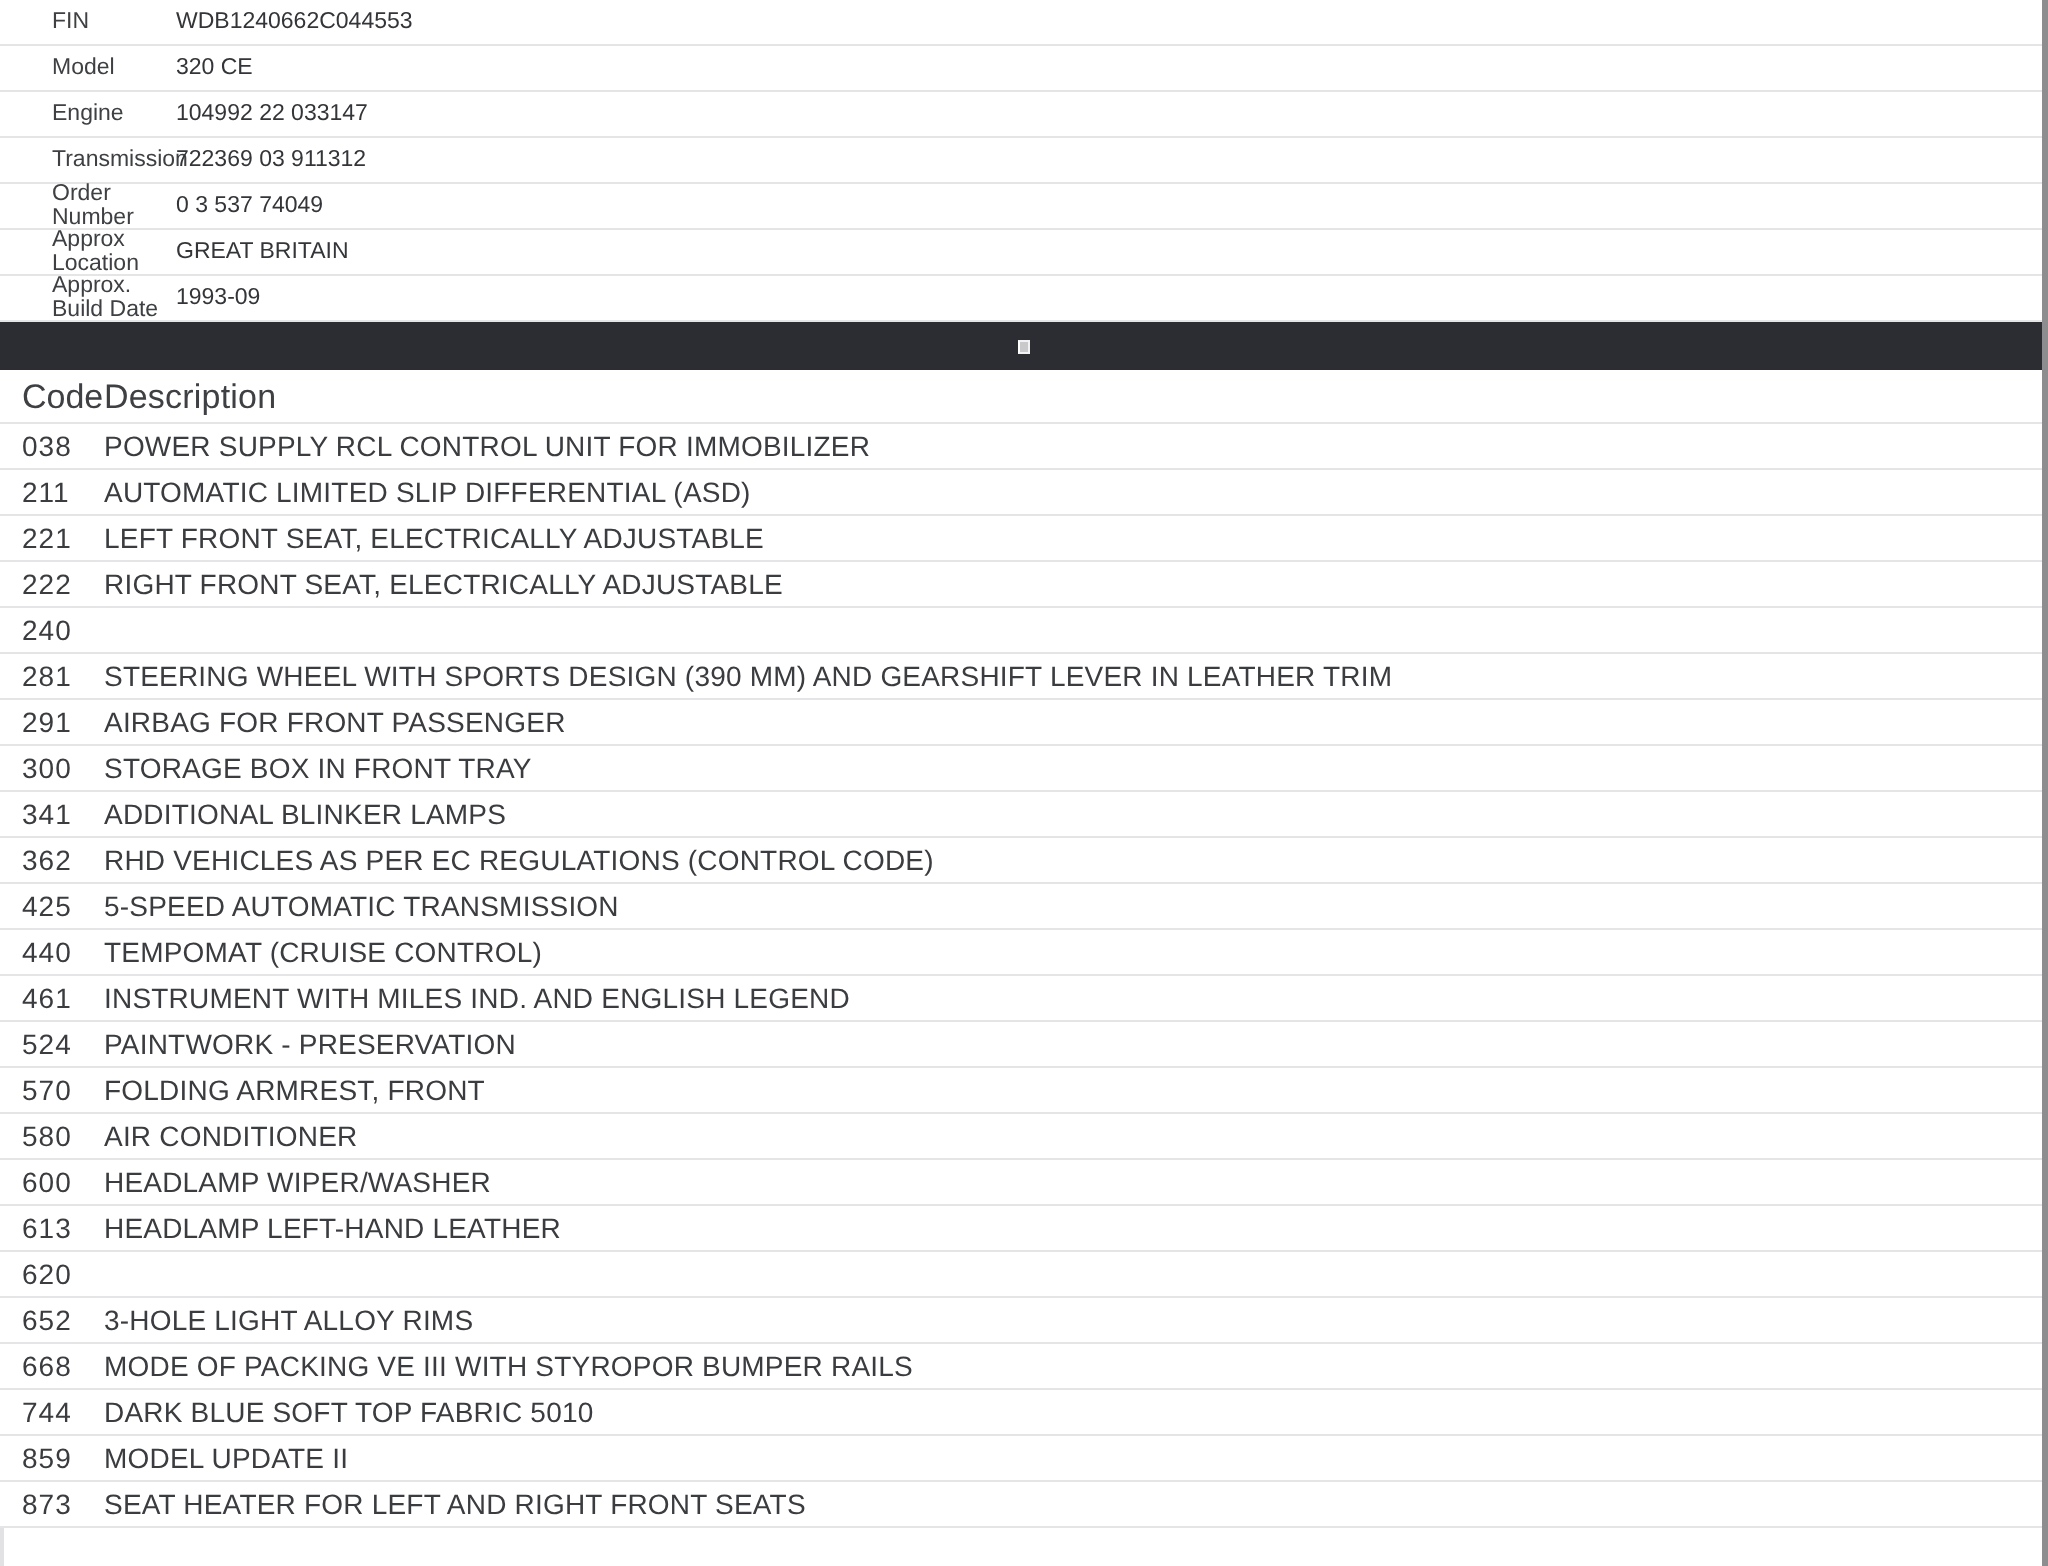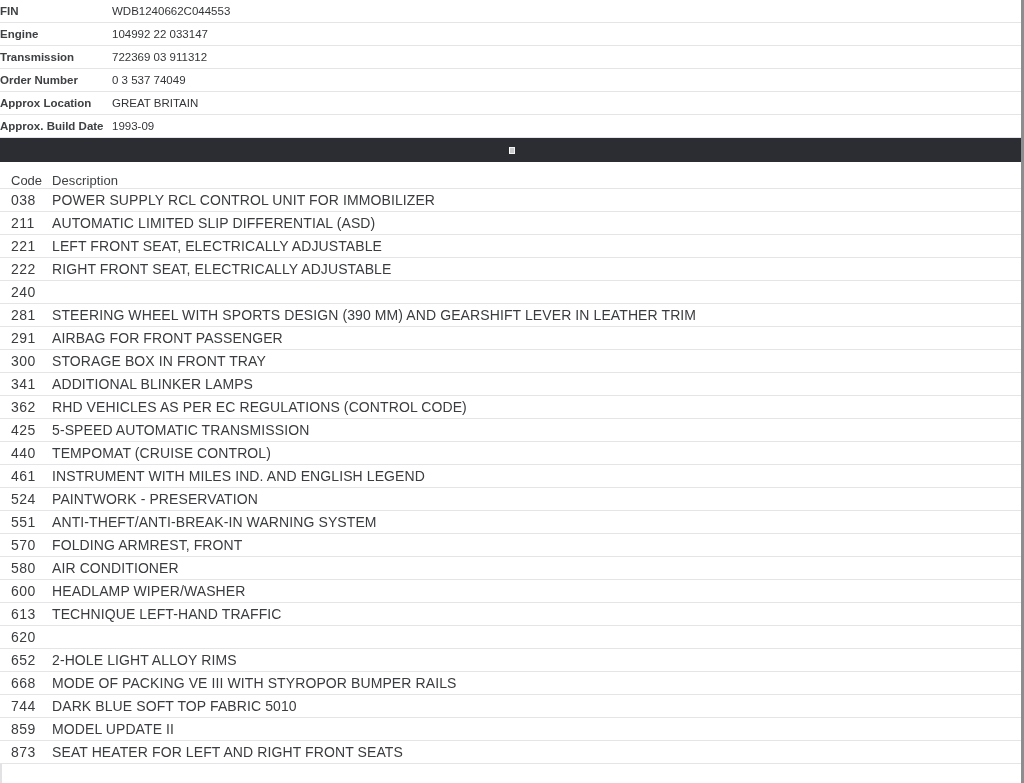--- a/index.html
+++ b/index.html
@@ -28,46 +28,45 @@
 
   
   .info-row {
     display: flex; align-items: center;
     height: 23px;
     border-bottom: 1px solid #e5e5e7;
     font-size: 11.5px; color: #3e4043;
     background: #ffffff;
   }
   .info-label {
-    width: 112px; padding-left: 0; flex: none;
+    width: 88px; padding-left: 26px; flex: none;
     color: #3e4043;
-    font-weight: bold;
   }
   .info-value { color: #333538; }
 
   
   .section-bar {
     height: 26px;
     background: #2b2d32;
     display: flex; align-items: center; justify-content: center;
     border-bottom: 2px solid #ffffff;
   }
   .glyph-box {
     width: 6px; height: 7px;
     background: #c9c9cb;
     border: 1px solid #f2f2f2;
     border-left-color: #ffffff;
   }
 
   
   .opt-header {
-    display: flex; align-items: flex-end;
+    display: flex; align-items: center;
     height: 25px;
     border-bottom: 1px solid #e5e5e7;
-    font-size: 13px; color: #3e4043;
+    font-size: 17px; color: #3e4043;
     background: #ffffff;
   }
   .opt-row {
     display: flex; align-items: center;
     height: 23px;
     border-bottom: 1px solid #e5e5e7;
     font-size: 14px; color: #3a3c3f;
     background: #ffffff;
   }
   .col-code {
@@ -84,20 +83,24 @@
   <div class="edge-left"></div>
 
   <div class="content">
 
     <div>
   <div class="info-row">
     <span class="info-label">FIN</span>
     <span class="info-value">WDB1240662C044553</span>
   </div>
 
+  <div class="info-row">
+    <span class="info-label">Model</span>
+    <span class="info-value">320 CE</span>
+  </div>
 
   <div class="info-row">
     <span class="info-label">Engine</span>
     <span class="info-value">104992 22 033147</span>
   </div>
 
   <div class="info-row">
     <span class="info-label">Transmission</span>
     <span class="info-value">722369 03 911312</span>
   </div>
@@ -189,52 +192,48 @@
   <div class="opt-row">
     <span class="col-code">461</span>
     <span class="col-desc">INSTRUMENT WITH MILES IND. AND ENGLISH LEGEND</span>
   </div>
 
   <div class="opt-row">
     <span class="col-code">524</span>
     <span class="col-desc">PAINTWORK - PRESERVATION</span>
   </div>
 
-  <div class="opt-row">
-    <span class="col-code">551</span>
-    <span class="col-desc">ANTI-THEFT/ANTI-BREAK-IN WARNING SYSTEM</span>
-  </div>
 
   <div class="opt-row">
     <span class="col-code">570</span>
     <span class="col-desc">FOLDING ARMREST, FRONT</span>
   </div>
 
   <div class="opt-row">
     <span class="col-code">580</span>
     <span class="col-desc">AIR CONDITIONER</span>
   </div>
 
   <div class="opt-row">
     <span class="col-code">600</span>
     <span class="col-desc">HEADLAMP WIPER/WASHER</span>
   </div>
 
   <div class="opt-row">
     <span class="col-code">613</span>
-    <span class="col-desc">TECHNIQUE LEFT-HAND TRAFFIC</span>
+    <span class="col-desc">HEADLAMP LEFT-HAND LEATHER</span>
   </div>
 
   <div class="opt-row">
     <span class="col-code">620</span>
   </div>
 
   <div class="opt-row">
     <span class="col-code">652</span>
-    <span class="col-desc">2-HOLE LIGHT ALLOY RIMS</span>
+    <span class="col-desc">3-HOLE LIGHT ALLOY RIMS</span>
   </div>
 
   <div class="opt-row">
     <span class="col-code">668</span>
     <span class="col-desc">MODE OF PACKING VE III WITH STYROPOR BUMPER RAILS</span>
   </div>
 
   <div class="opt-row">
     <span class="col-code">744</span>
     <span class="col-desc">DARK BLUE SOFT TOP FABRIC 5010</span>

